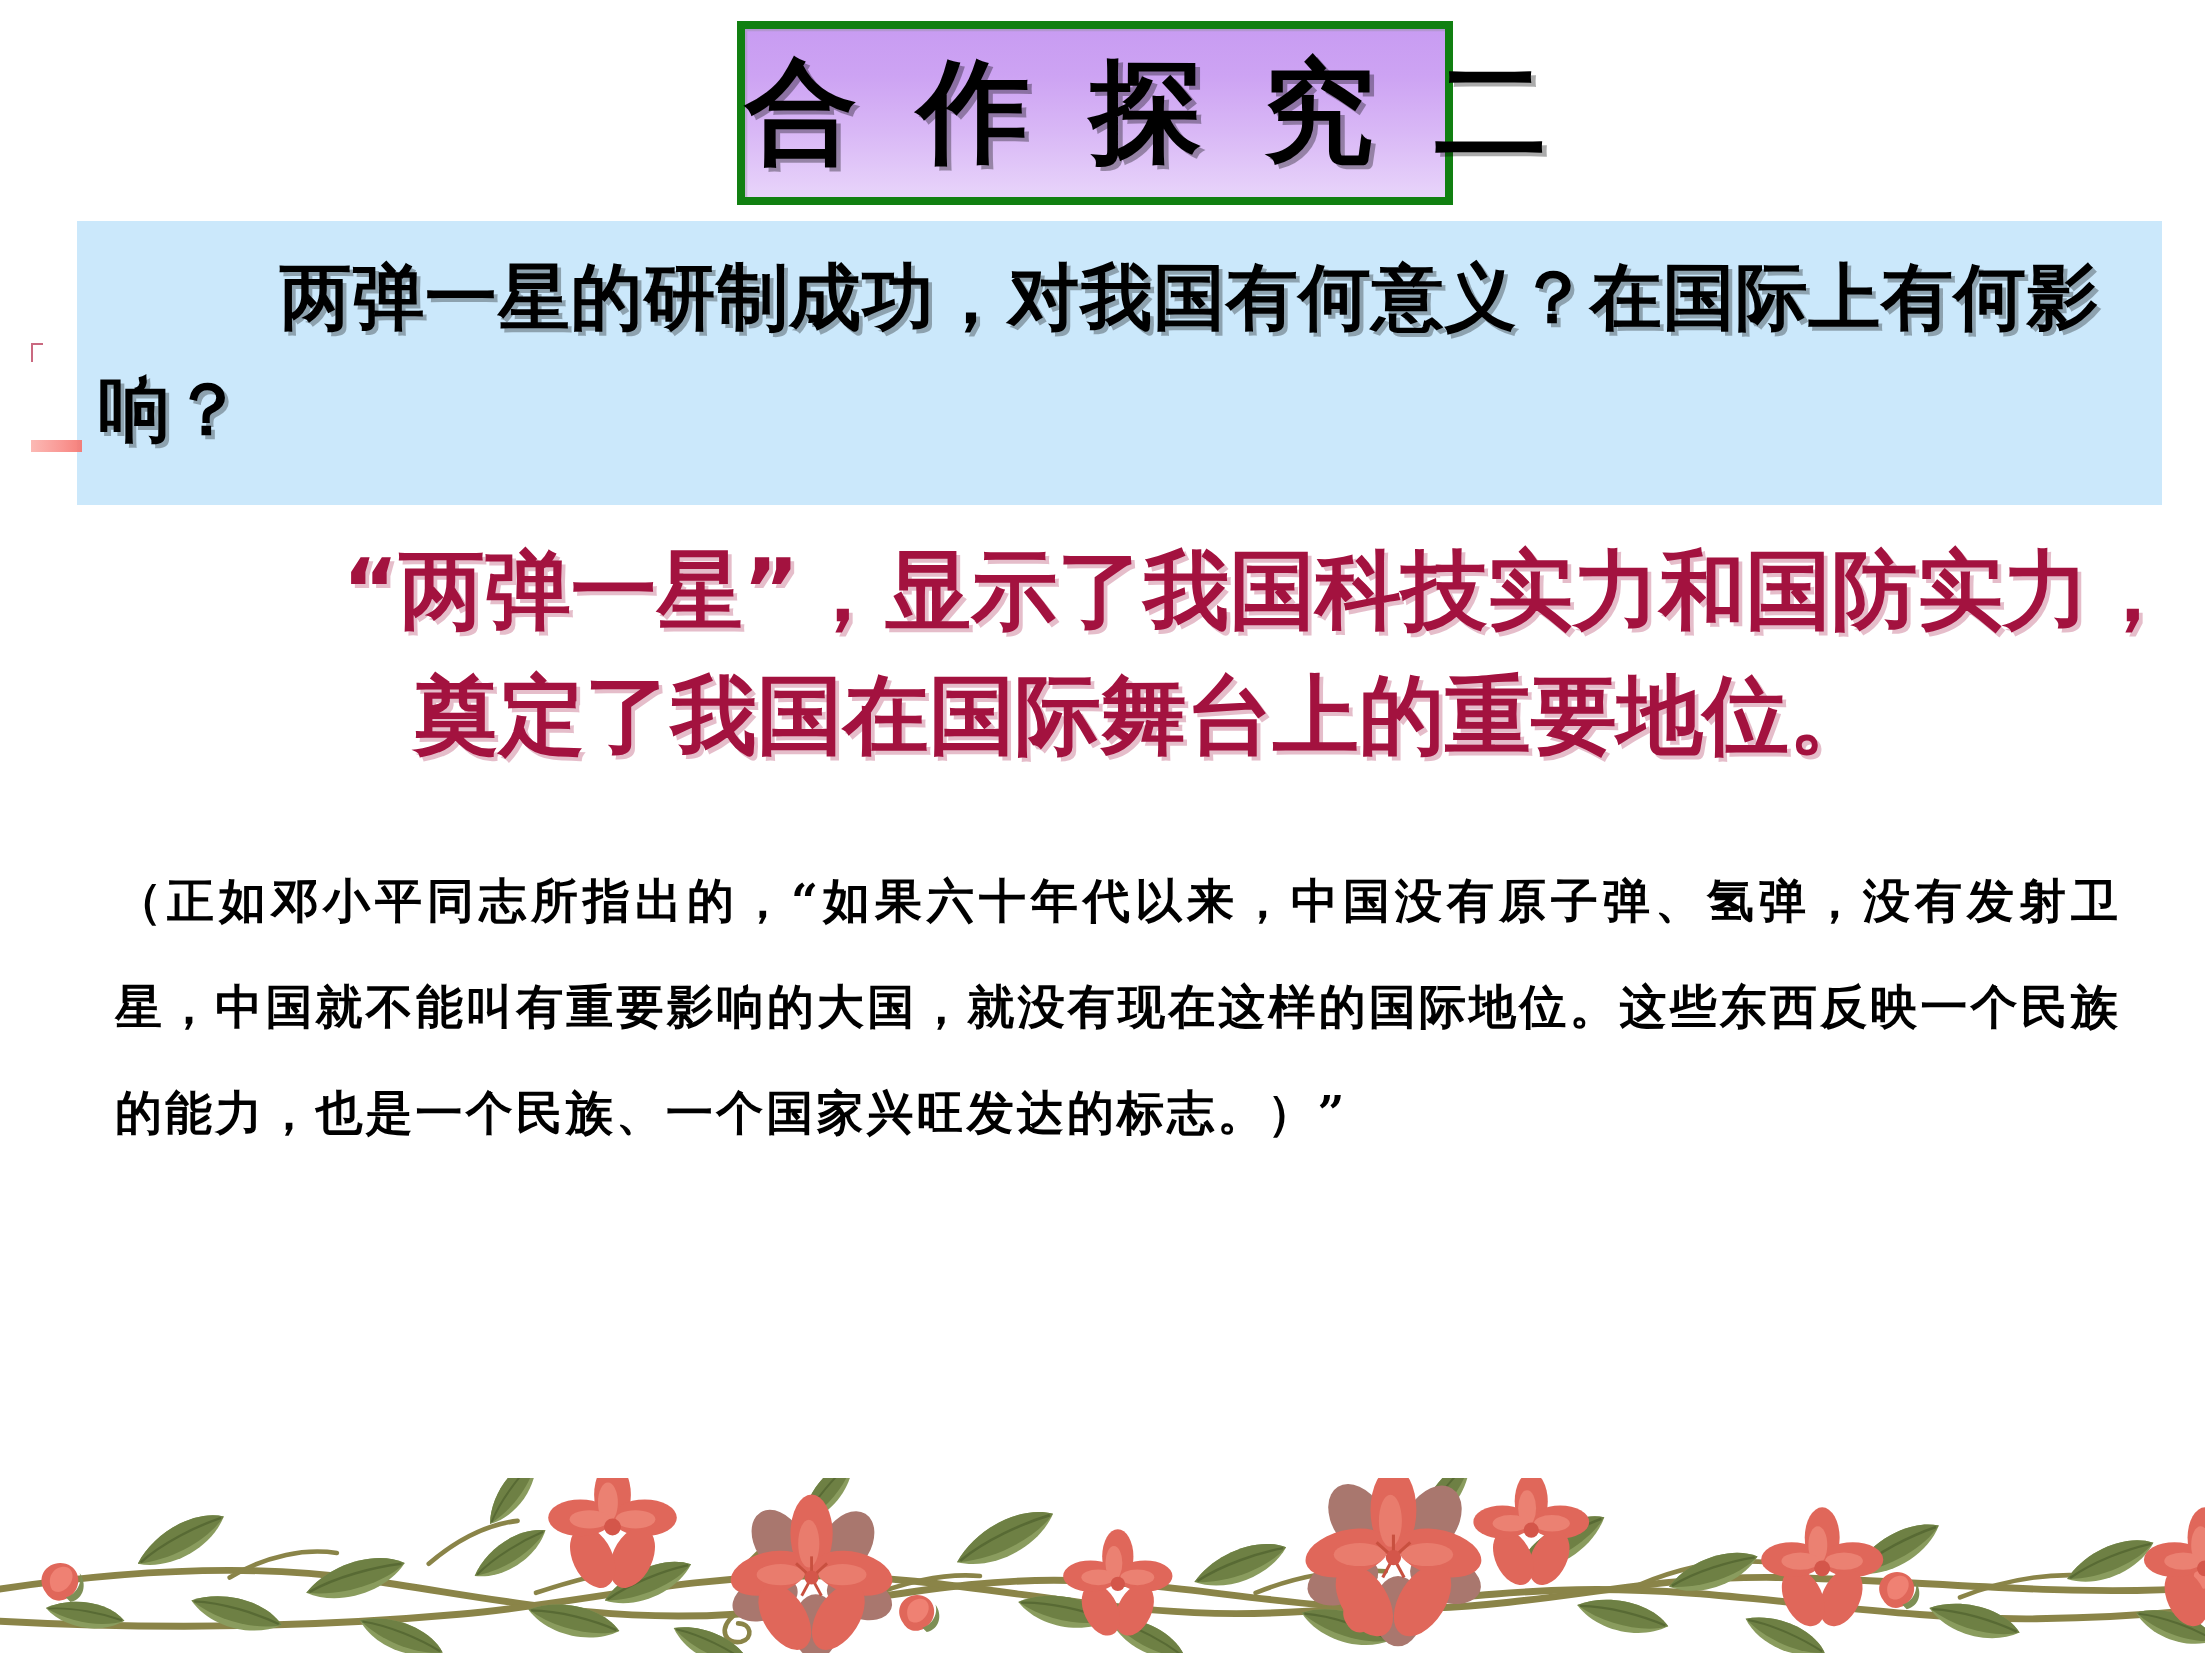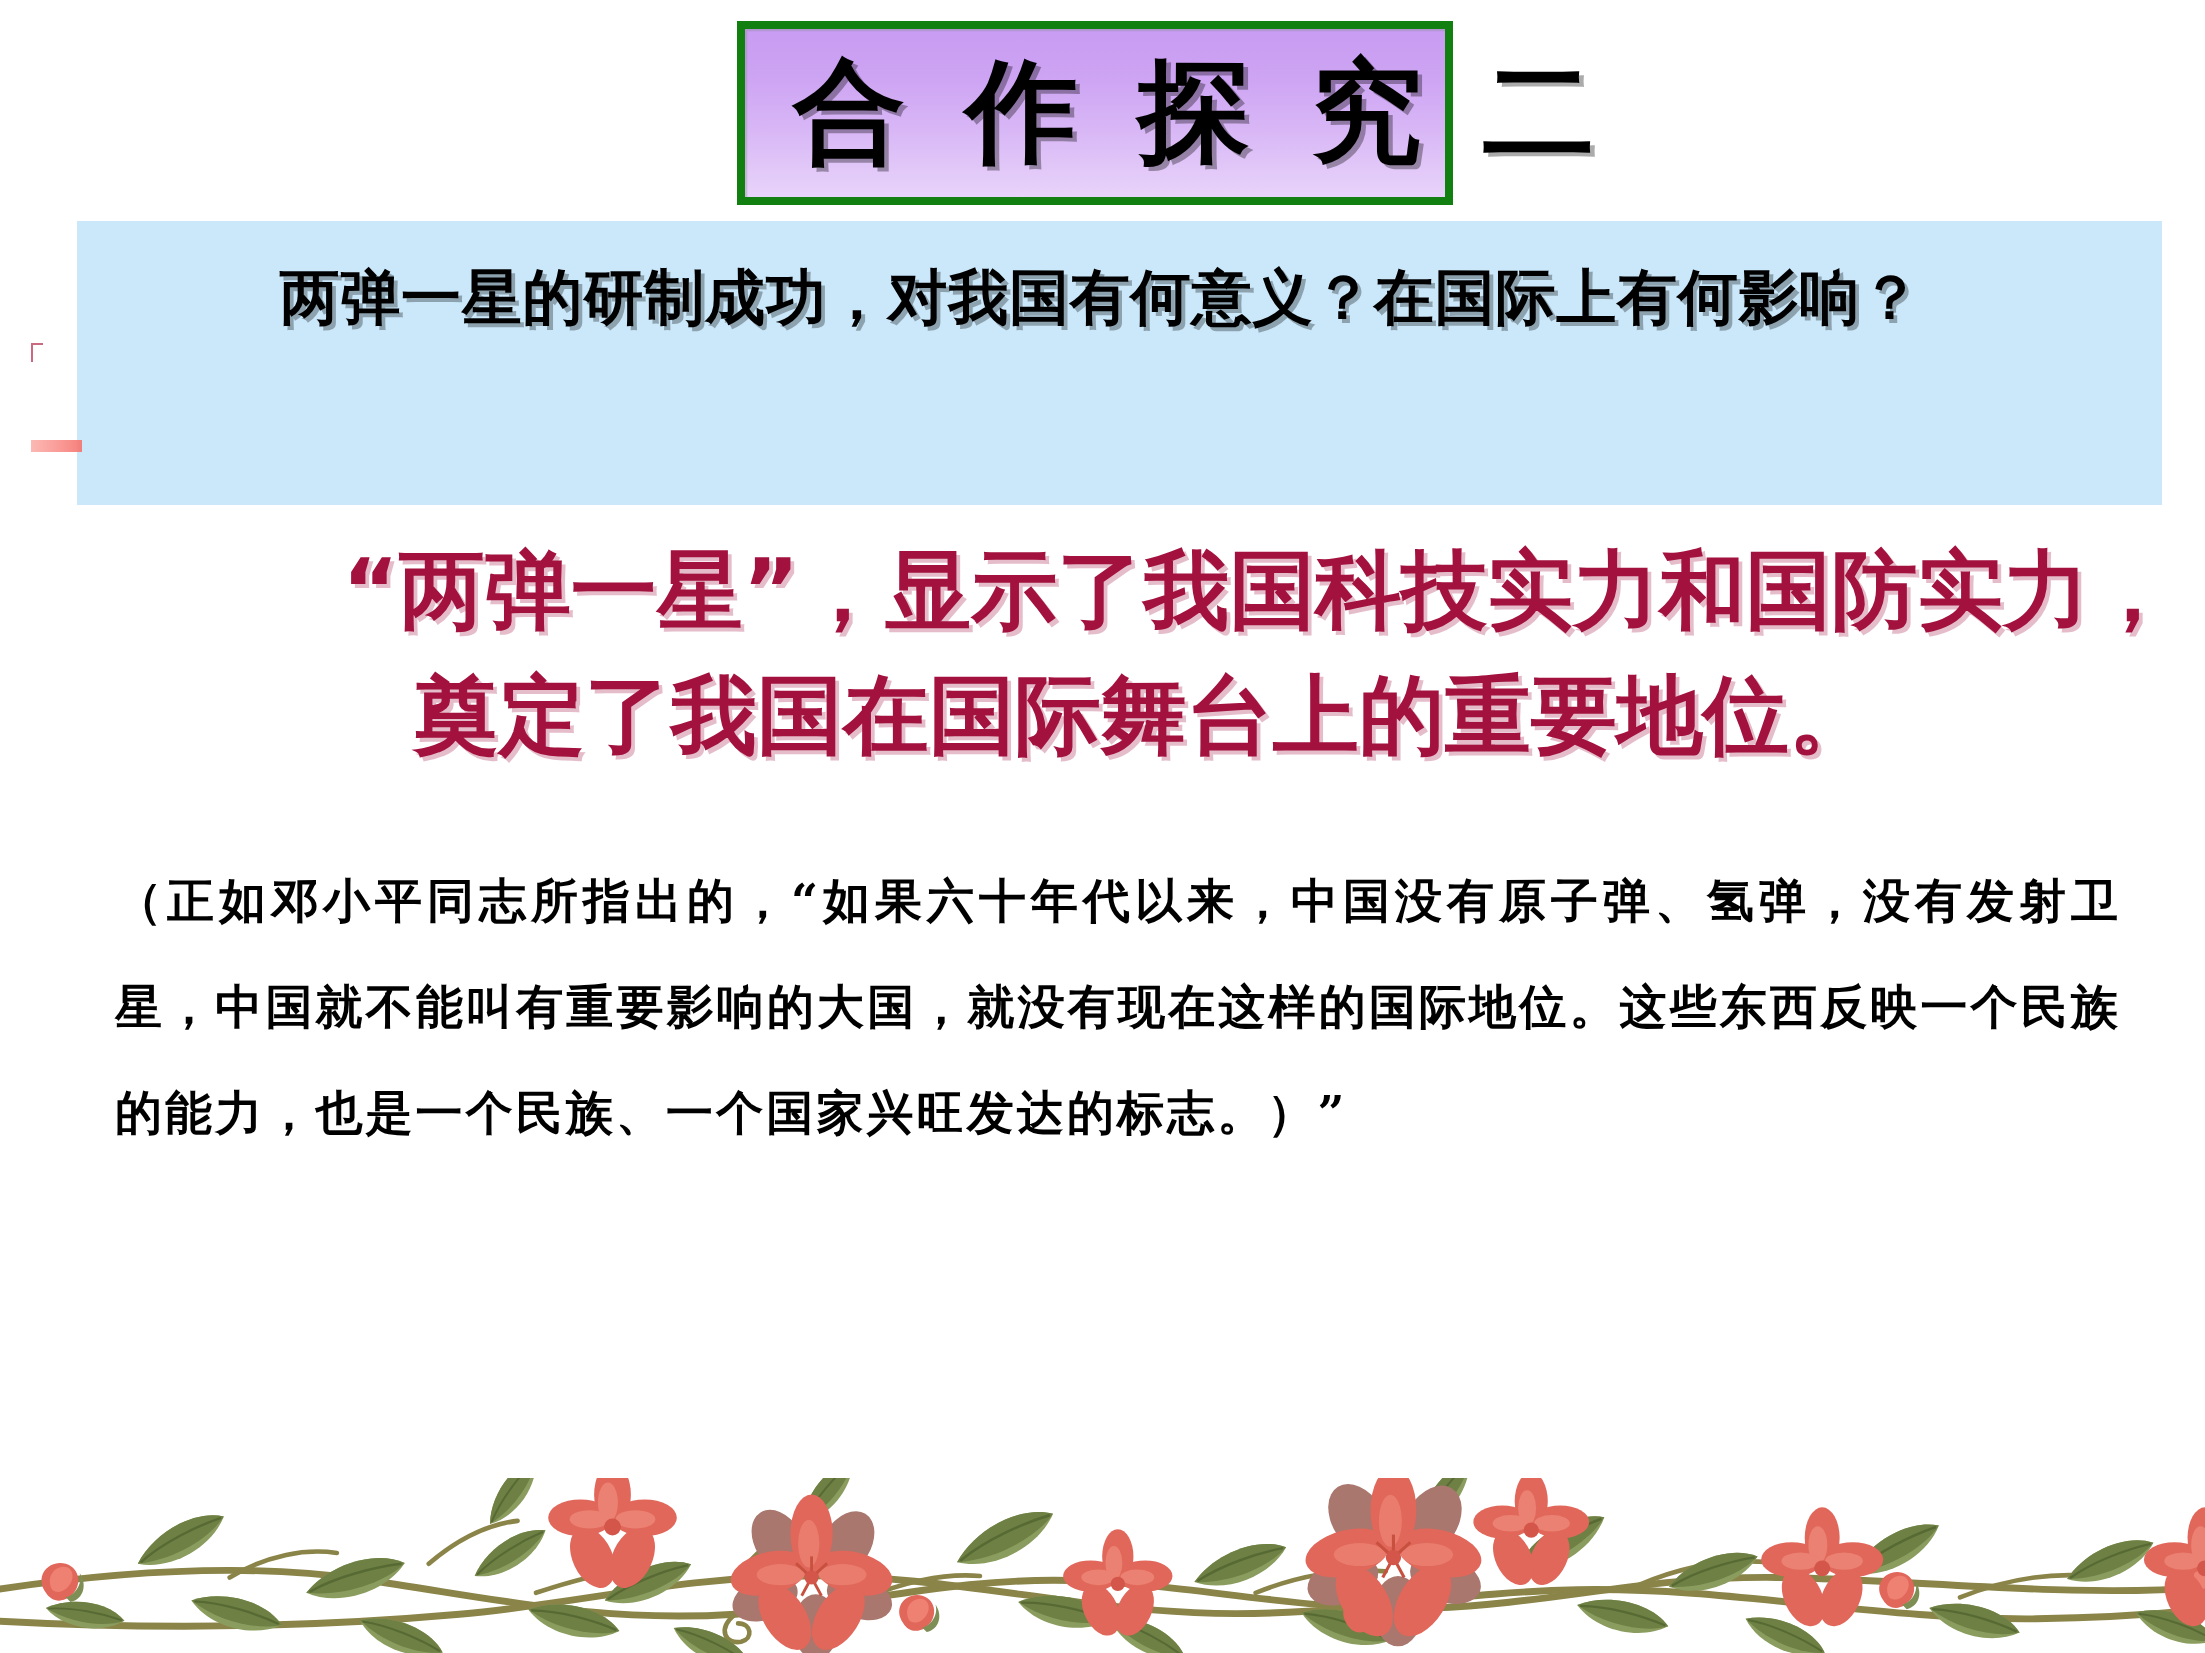--- a/index.html
+++ b/index.html
@@ -27,36 +27,35 @@
     transform:translateY(-52%);
     text-align:center;
     font-family:"DejaVu Sans","Liberation Sans",sans-serif;
     font-weight:bold;
     font-size:112px;
     line-height:1;
     letter-spacing:10.7px;
     color:#000000;
     text-shadow:4.6px 4.6px 0 rgba(0,0,0,.33);
     white-space:nowrap;
-    margin-left:48px;
   }
 
   
   #question-panel{
     position:absolute;
     left:77px; top:221px;
     width:2085px; height:284px;
     background:#cbe8fb;
   }
   #question-text{
     position:absolute;
     left:21.4px; right:7.7px; top:20px;
     font-family:"DejaVu Sans","Liberation Sans",sans-serif;
     font-weight:bold;
-    font-size:60px;
+    font-size:72px;
     line-height:112px;
     color:#000000;
     text-indent:181px;
     letter-spacing:0.8px;
     text-shadow:3.8px 3.8px 0 rgba(0,0,0,.30);
   }
 
   
   #answer-text{
     position:absolute;

